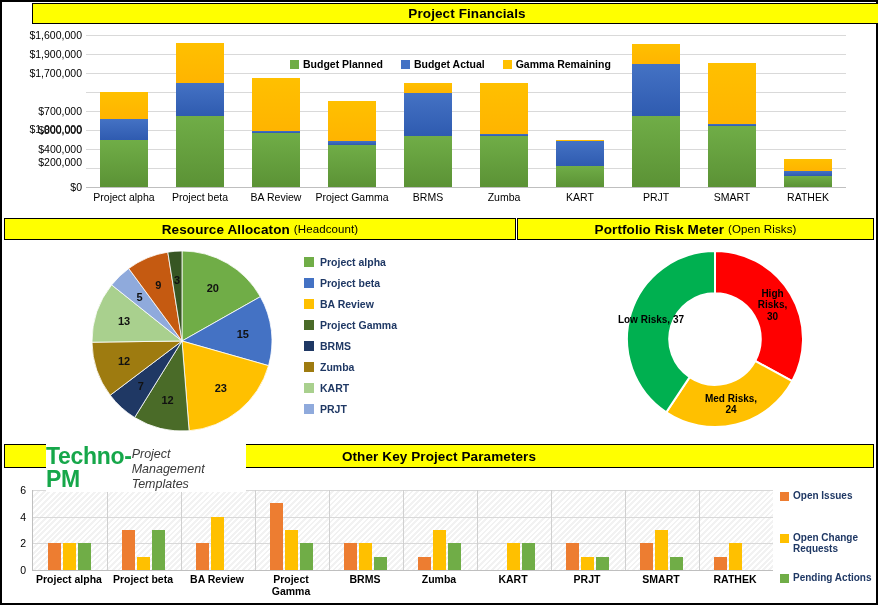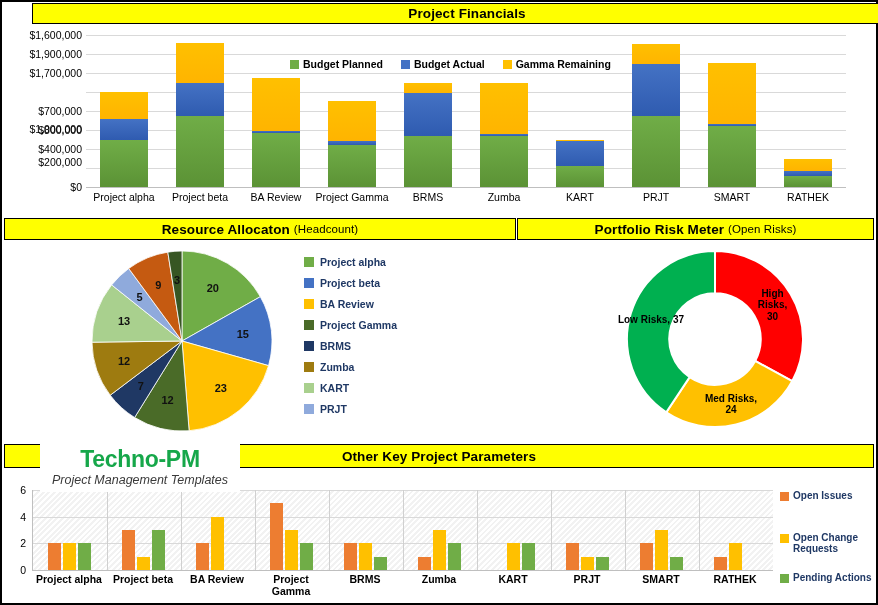--- a/index.html
+++ b/index.html
@@ -64,22 +64,22 @@
        font-size:10.5px;font-weight:bold;color:#1F3864;}
   .ple .sw{width:10px;height:10px;flex:0 0 auto;}
 
   .donut{position:absolute;left:108px;top:8px;width:180px;height:180px;}
   .dlabel{position:absolute;font-size:10px;font-weight:bold;color:#000;
           text-align:center;transform:translate(-50%,-50%);line-height:1.15;}
 
   
   .sec3{position:absolute;left:0;top:440px;width:874px;height:161px;}
   .sec3 .banner{position:absolute;left:2px;top:2px;width:870px;height:24px;}
-  .logobox{position:absolute;left:38px;top:2px;width:200px;height:48px;
-           background:#fff;z-index:5;display:flex;flex-direction:column;
+  .logobox{position:absolute;left:44px;top:2px;width:200px;height:48px;
+           background:#fff;z-index:5;display:flex;flex-direction:row;
            align-items:center;justify-content:center;}
   .logo1{font-size:23px;font-weight:bold;color:#16A74A;line-height:1;
          letter-spacing:-.3px;}
   .logo2{font-size:12.5px;font-style:italic;color:#3a3a3a;line-height:1.2;
          margin-top:2px;}
 
   .chart3{position:absolute;left:0;top:48px;width:874px;height:112px;}
   .plot3{position:absolute;left:30px;top:0px;width:740px;height:80px;
          border-left:1px solid #bfbfbf;border-bottom:1px solid #bfbfbf;
          background-image:

